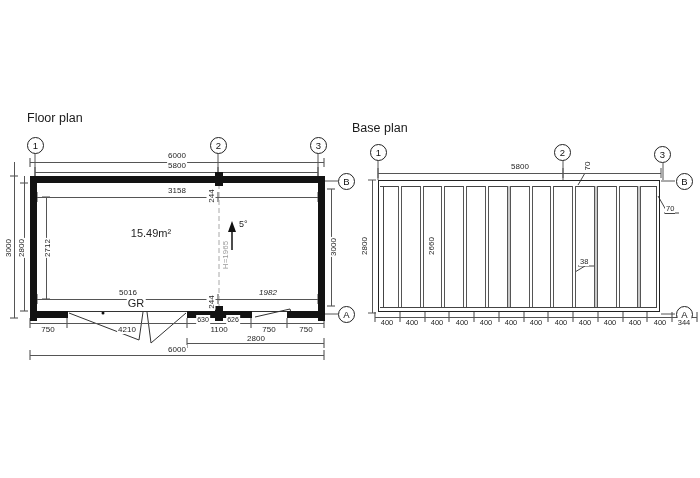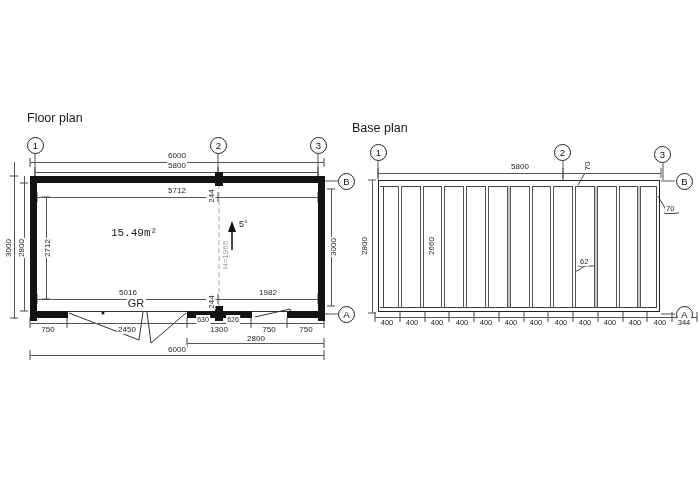--- a/index.html
+++ b/index.html
@@ -99,31 +99,31 @@
     </div>
   <div class="circ" style="left:338px;top:173px;">
       <span>B</span>
     </div>
   <div class="circ" style="left:338px;top:306px;">
       <span>A</span>
     </div>
 
   <div class="lbl" style="left:177px;top:151px;">6000</div>
   <div class="lbl" style="left:177px;top:161px;">5800</div>
-  <div class="lbl" style="left:177px;top:186px;">5712</div>
-  <div class="lbl s11" style="left:134px;top:229px;font-family:Liberation Mono, monospace;">15.49m²</div>
+  <div class="lbl" style="left:177px;top:186px;">3158</div>
+  <div class="lbl s11" style="left:151px;top:229px;">15.49m²</div>
   <div class="lbl" style="left:128px;top:288px;">5016</div>
-  <div class="lbl" style="left:268px;top:288px;">1982</div>
+  <div class="lbl" style="left:268px;top:288px;font-style:italic;">1982</div>
   <div class="lbl s11" style="left:136px;top:299px;">GR</div>
   <div class="lbl s9 lfx" style="left:238px;top:220px;">5°</div>
   <div class="lbl s7" style="left:203px;top:315px;">630</div>
   <div class="lbl s7" style="left:233px;top:315px;">626</div>
   <div class="lbl" style="left:48px;top:325px;">750</div>
-  <div class="lbl" style="left:127px;top:325px;">2450</div>
-  <div class="lbl" style="left:219px;top:325px;">1300</div>
+  <div class="lbl" style="left:127px;top:325px;">4210</div>
+  <div class="lbl" style="left:219px;top:325px;">1100</div>
   <div class="lbl" style="left:269px;top:325px;">750</div>
   <div class="lbl" style="left:306px;top:325px;">750</div>
   <div class="lbl" style="left:256px;top:334px;">2800</div>
   <div class="lbl" style="left:177px;top:345px;">6000</div>
 
   <div class="rot" style="left:8px;top:248px;">3000</div>
   <div class="rot" style="left:21px;top:248px;">2800</div>
   <div class="rot" style="left:47px;top:248px;">2712</div>
   <div class="rot" style="left:333px;top:247px;">3000</div>
   <div class="rot s7" style="left:211px;top:196px;">244</div>
@@ -167,21 +167,21 @@
   <div class="circ" style="left:676px;top:173px;">
       <span>B</span>
     </div>
   <div class="circ" style="left:676px;top:306px;">
       <span>A</span>
     </div>
 
   <div class="lbl" style="left:520px;top:162px;">5800</div>
   <div class="rot s7" style="left:587px;top:166px;">70</div>
   <div class="lbl s75 lfx underln" style="left:665px;top:204px;">70</div>
-  <div class="lbl s75 lfx" style="left:579px;top:257px;">62</div>
+  <div class="lbl s75 lfx" style="left:579px;top:257px;">38</div>
   <div class="rot" style="left:364px;top:246px;">2800</div>
   <div class="rot" style="left:431px;top:246px;">2660</div>
 
   <div class="lbl s75" style="left:387px;top:318px;">400</div>
   <div class="lbl s75" style="left:412px;top:318px;">400</div>
   <div class="lbl s75" style="left:437px;top:318px;">400</div>
   <div class="lbl s75" style="left:462px;top:318px;">400</div>
   <div class="lbl s75" style="left:486px;top:318px;">400</div>
   <div class="lbl s75" style="left:511px;top:318px;">400</div>
   <div class="lbl s75" style="left:536px;top:318px;">400</div>

